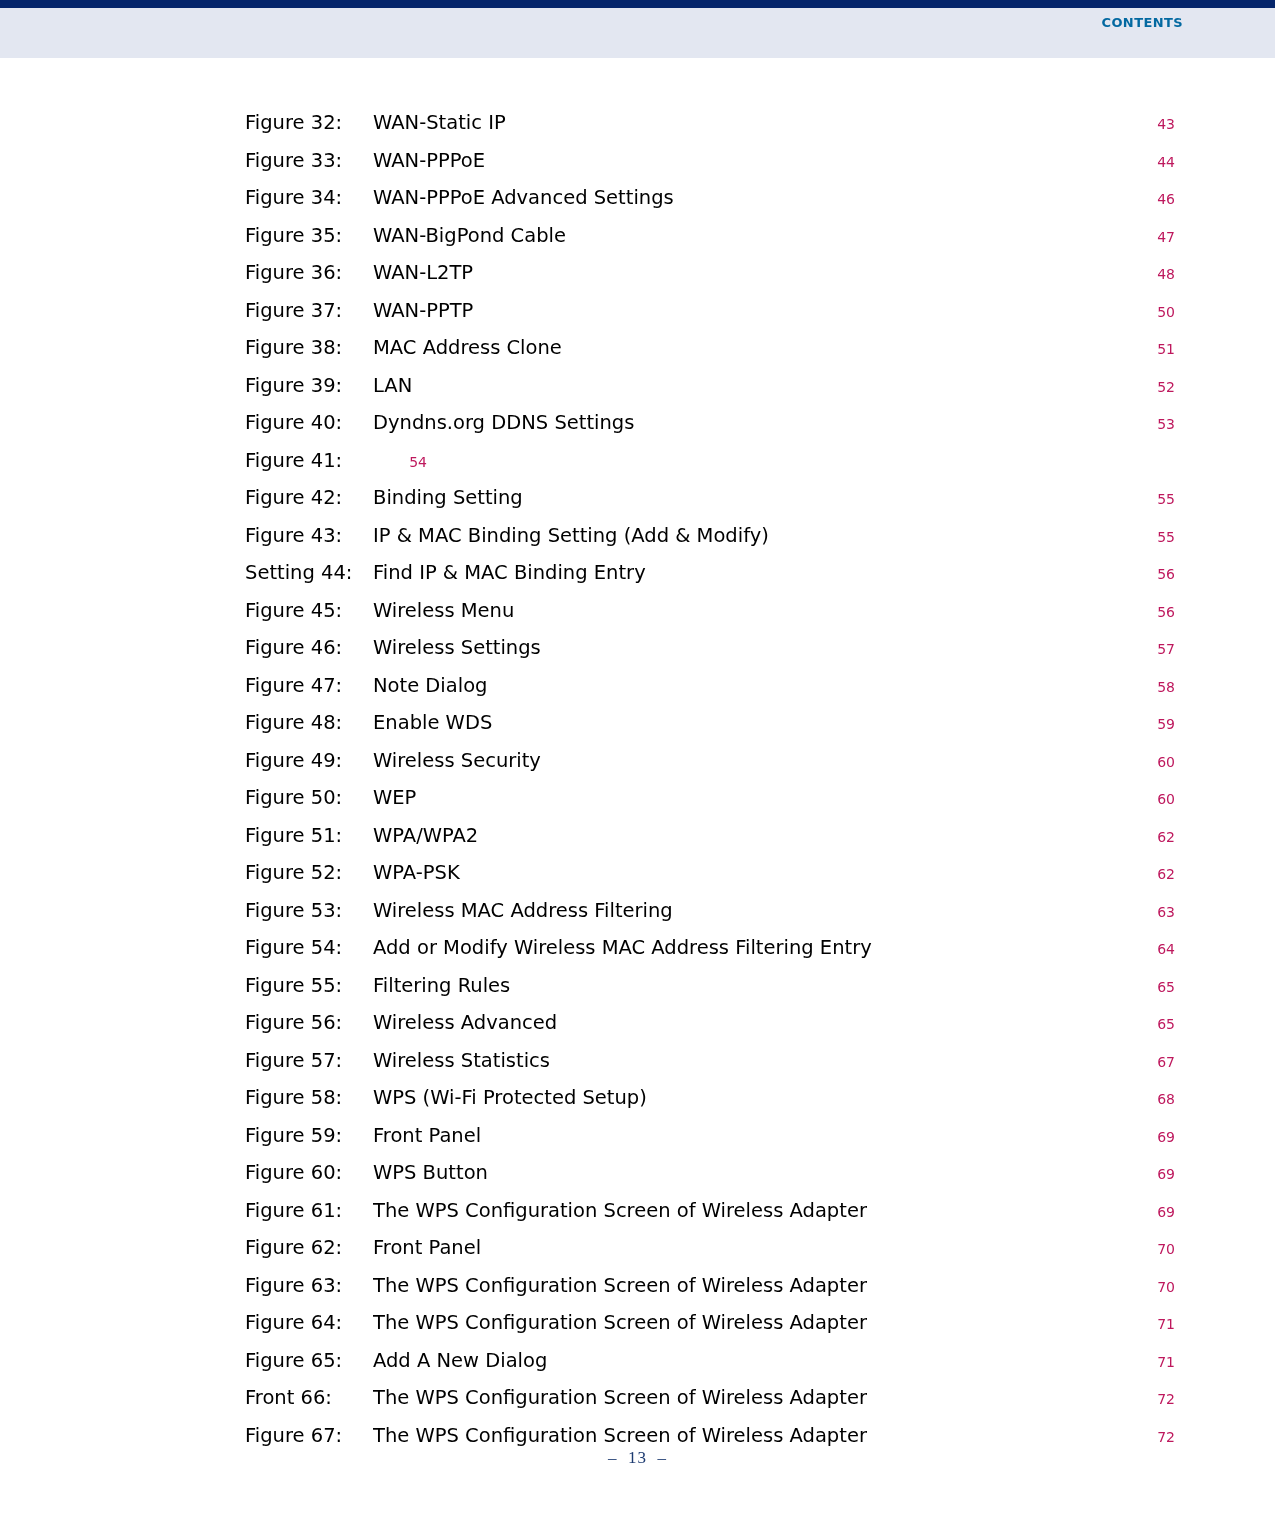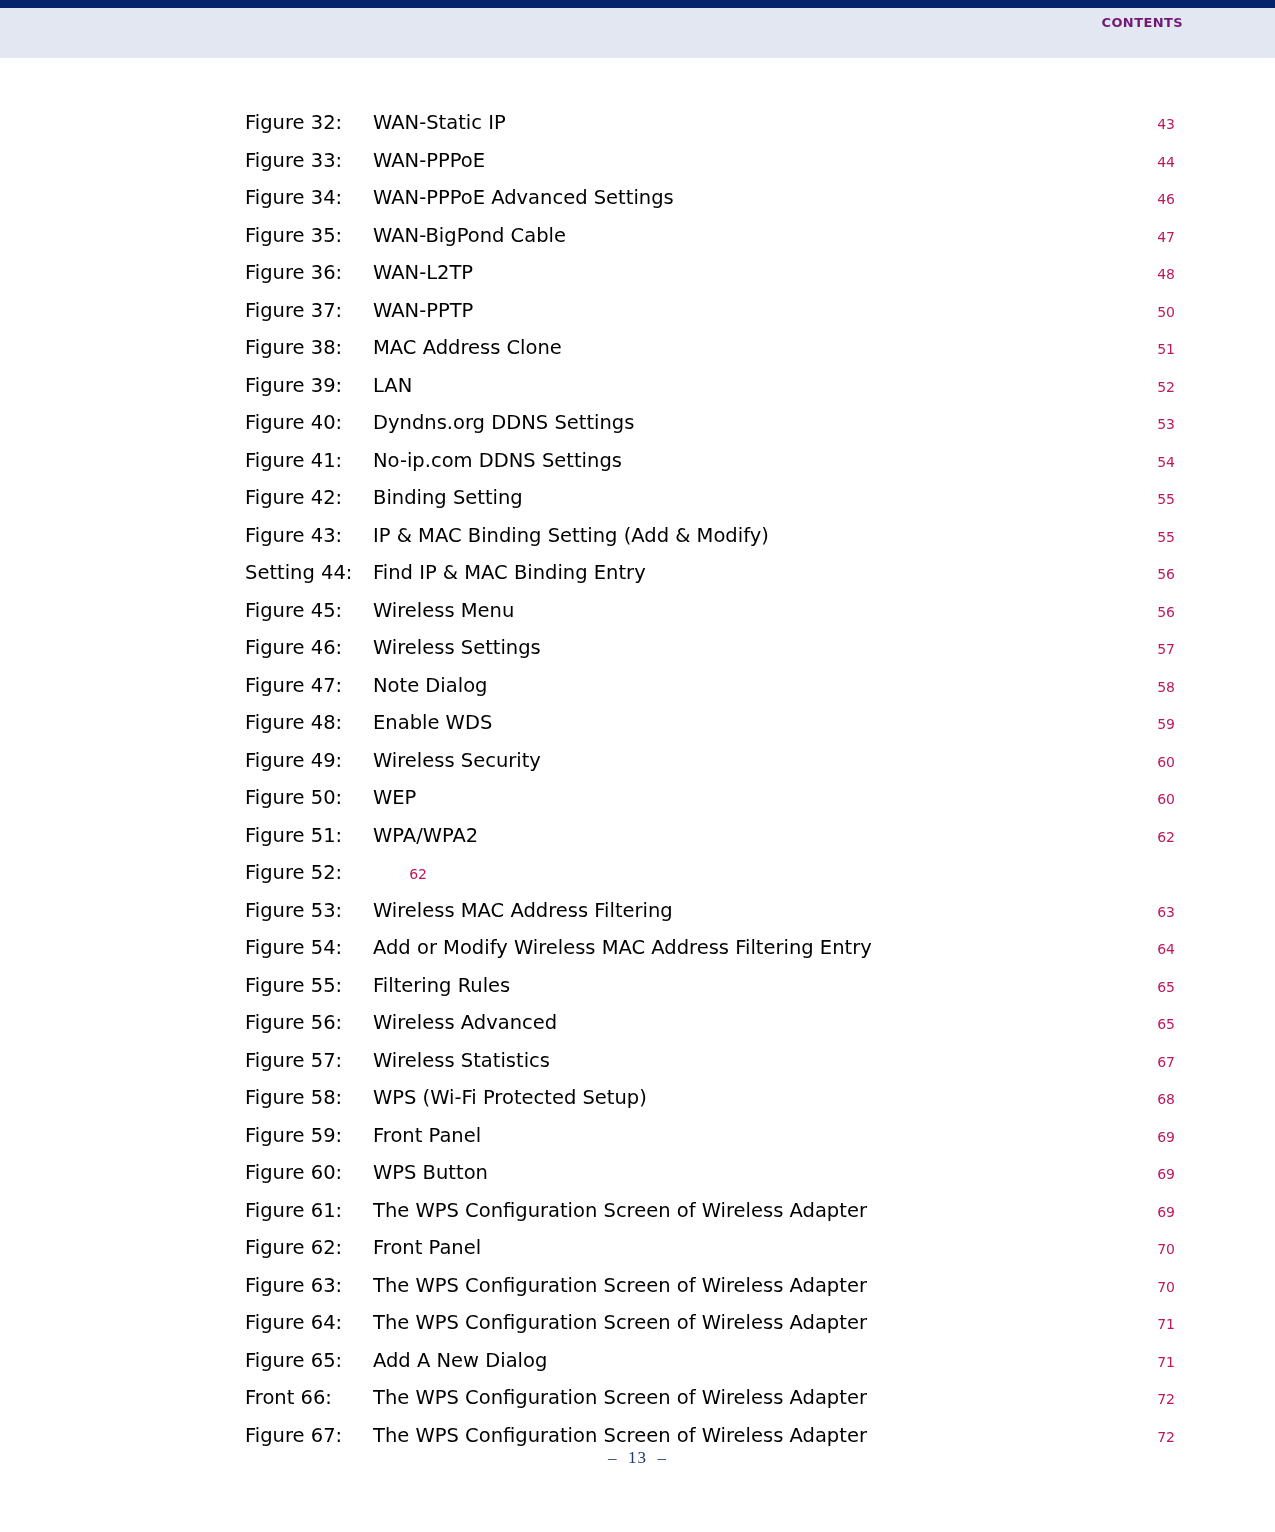--- a/index.html
+++ b/index.html
@@ -34,21 +34,21 @@
     background: #e3e7f1;
   }
   .header-title {
     position: absolute;
     right: 92px;
     top: 9px;
     font-family: "DejaVu Sans", sans-serif;
     font-weight: bold;
     font-size: 19px;
     letter-spacing: 0.4px;
-    color: #701a75;
+    color: #0369a1;
     font-variant: small-caps;
     text-transform: lowercase;
     white-space: nowrap;
   }
   .header-title::first-letter {
     font-size: 19px;
   }
 
   
   .toc {
@@ -146,21 +146,20 @@
       <span class="toc-title">LAN</span>
       <span class="toc-page">52</span>
     </div>
     <div class="toc-row">
       <span class="toc-label">Figure 40:</span>
       <span class="toc-title">Dyndns.org DDNS Settings</span>
       <span class="toc-page">53</span>
     </div>
     <div class="toc-row">
       <span class="toc-label">Figure 41:</span>
-      <span class="toc-title">No-ip.com DDNS Settings</span>
       <span class="toc-page">54</span>
     </div>
     <div class="toc-row">
       <span class="toc-label">Figure 42:</span>
       <span class="toc-title">Binding Setting</span>
       <span class="toc-page">55</span>
     </div>
     <div class="toc-row">
       <span class="toc-label">Figure 43:</span>
       <span class="toc-title">IP &amp; MAC Binding Setting (Add &amp; Modify)</span>
@@ -201,20 +200,21 @@
       <span class="toc-title">WEP</span>
       <span class="toc-page">60</span>
     </div>
     <div class="toc-row">
       <span class="toc-label">Figure 51:</span>
       <span class="toc-title">WPA/WPA2</span>
       <span class="toc-page">62</span>
     </div>
     <div class="toc-row">
       <span class="toc-label">Figure 52:</span>
+      <span class="toc-title">WPA-PSK</span>
       <span class="toc-page">62</span>
     </div>
     <div class="toc-row">
       <span class="toc-label">Figure 53:</span>
       <span class="toc-title">Wireless MAC Address Filtering</span>
       <span class="toc-page">63</span>
     </div>
     <div class="toc-row">
       <span class="toc-label">Figure 54:</span>
       <span class="toc-title">Add or Modify Wireless MAC Address Filtering Entry</span>

